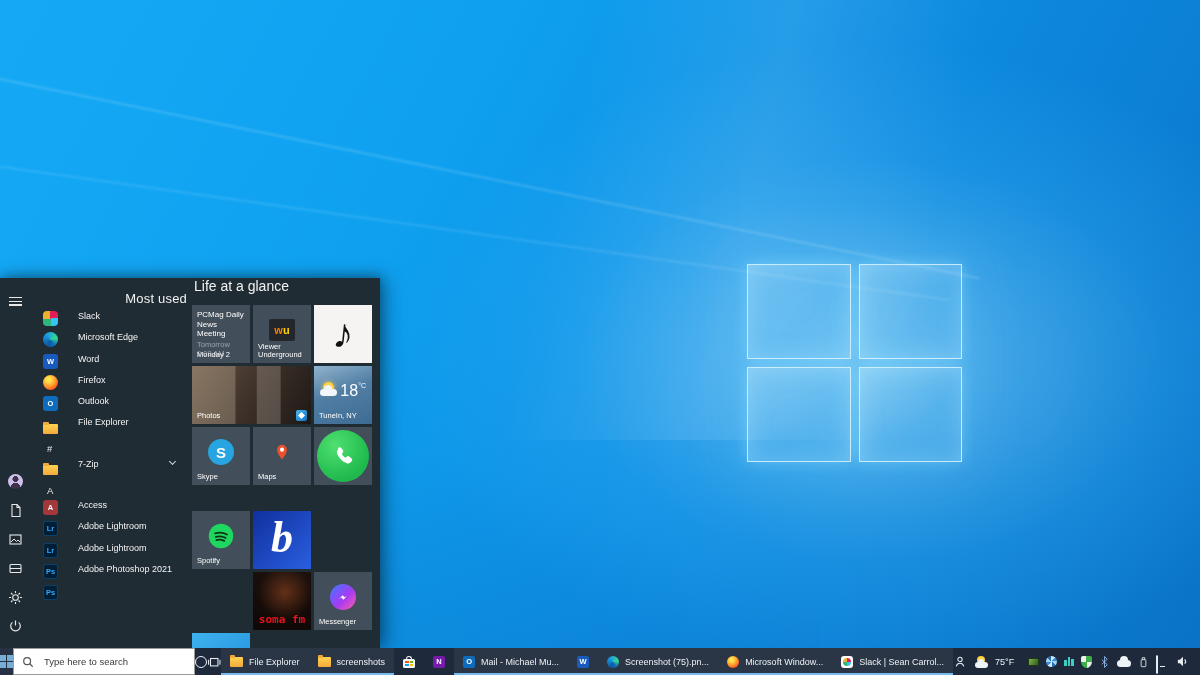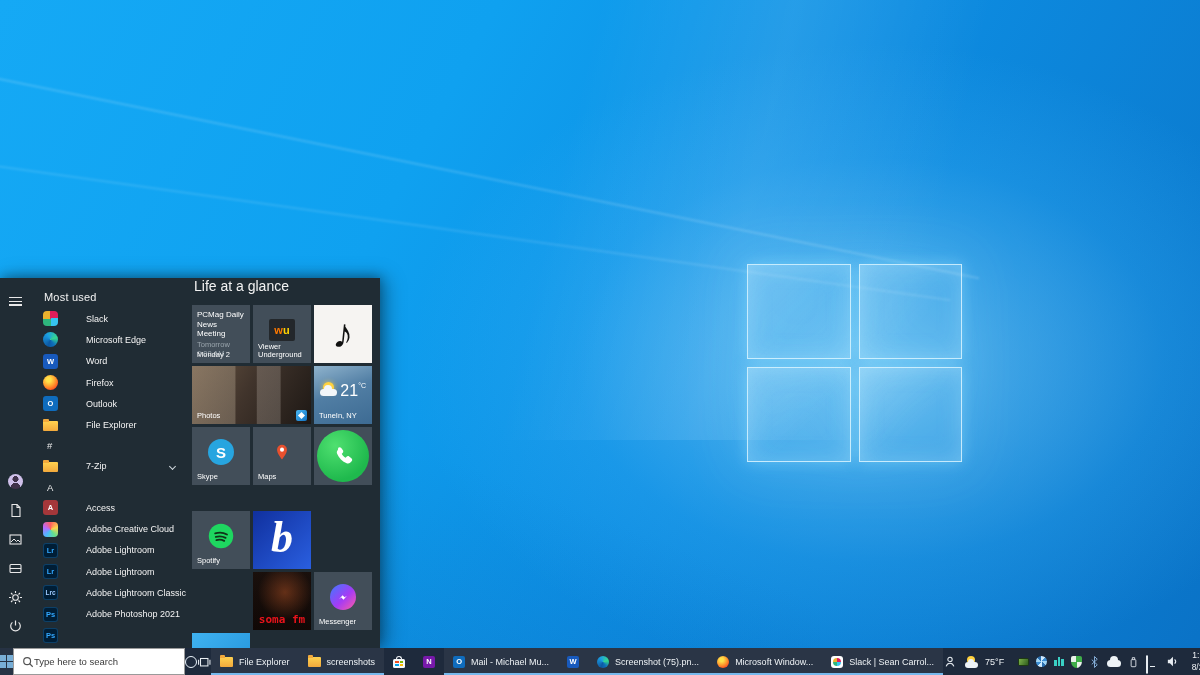--- a/index.html
+++ b/index.html
@@ -28,23 +28,23 @@
   .rail { width:30px; display:flex; flex-direction:column; align-items:center; padding:9px 0 7px; }
   .rail .spacer { flex:1; }
   .rail-btn { width:20px; height:20px; display:flex; align-items:center; justify-content:center; margin:4.5px 0; cursor:pointer; }
   .hamburger { width:13px; height:9px; background:linear-gradient(#e8e8e8 0 1.5px, transparent 1.5px 3.7px, #e8e8e8 3.7px 5.2px, transparent 5.2px 7.4px, #e8e8e8 7.4px 9px); }
   .avatar { width:15px; height:15px; border-radius:50%;
     background: radial-gradient(circle at 50% 34%, #40324a 0 24%, transparent 25%),
                 radial-gradient(circle at 50% 92%, #40324a 0 32%, transparent 33%), #cfc0ea; }
   .rail svg { display:block; }
 
   .app-list { width:157px; padding-top:7px; overflow:hidden; }
-  .list-header { font-size:11px; color:#f2f2f2; margin:6px 0 5px 14px; letter-spacing:.2px; }
+  .list-header { font-size:13px; color:#f2f2f2; margin:6px 0 5px 14px; letter-spacing:.2px;text-align:right; }
   .sec-header { font-size:9.5px; color:#e8e8e8; height:20px; display:flex; align-items:center; padding-left:17px; }
-  .app-row { display:flex; align-items:center; height:21.3px; padding-left:13px; gap:28px; cursor:pointer; }
+  .app-row { display:flex; height:21.3px; padding-left:13px; gap:20px; cursor:pointer; }
   .app-label { font-size:9px; color:#f4f4f4; white-space:nowrap; }
   .chev { width:5px; height:5px; border-right:1.3px solid #cfd8dd; border-bottom:1.3px solid #cfd8dd; transform:rotate(45deg); margin-left:auto; margin-right:12px; }
 
   .ic { width:15px; height:15px; flex:0 0 15px; display:flex; align-items:center; justify-content:center;
         font-size:7.5px; font-weight:bold; border-radius:3px; position:relative; }
   .ic-slack  { border-radius:4px; background:conic-gradient(#e01e5a 0 25%,#36c5f0 0 50%,#2eb67d 0 75%,#ecb22e 0); }
   .ic-edge   { border-radius:50%; background:conic-gradient(from 200deg,#0c59a4,#1b9de2 35%,#35d890 65%,#0e6fba 85%,#0c59a4); }
   .ic-word   { background:#185abd; color:#fff; }
   .ic-firefox{ border-radius:50%; background:radial-gradient(circle at 38% 32%, #ffe14a 0 16%, #ff9b2e 48%, #ff4f1f 78%, #d6310f); }
   .ic-outlook{ background:#0f6cbd; color:#fff; border-radius:3px; }
@@ -111,21 +111,21 @@
   .soma-txt { position:absolute; left:0; right:0; bottom:4px; text-align:center; color:#e8131b; font-weight:bold; font-size:11px; font-family:"DejaVu Sans Mono",monospace; }
   .msgr-c { width:26px; height:26px; border-radius:50%; background:linear-gradient(135deg,#3d7bff,#a53bf5 55%,#ff5ea2); display:flex; align-items:center; justify-content:center; margin-top:-8px; }
   .t-partial { height:58px; background:linear-gradient(135deg,#3fb2f0,#1f8fd8); }
 
   
   .taskbar { position:absolute; left:0; bottom:0; width:1200px; height:27px; background:#1e2a3c;
     display:flex; align-items:stretch; z-index:5; }
   .tb-start { width:27px; display:flex; align-items:center; justify-content:center; cursor:pointer; background:rgba(255,255,255,.04); }
   .win-flag { width:13px; height:13px; display:grid; grid-template-columns:1fr 1fr; grid-template-rows:1fr 1fr; gap:1.5px; }
   .win-flag span { background:#78aed6; }
-  .tb-search { width:204px; background:#fff; display:flex; align-items:center; gap:0; padding-left:8px; border:1px solid #9a9a9a; }
+  .tb-search { width:204px; background:#fff; display:flex; align-items:center; gap:10px; padding-left:8px; border:1px solid #9a9a9a; }
   .tb-search input { border:none; outline:none; font-size:9.5px; color:#3a3a3a; width:150px; font-family:"Liberation Sans",sans-serif; background:transparent; }
   .tb-search input::placeholder { color:#3a3a3a; }
   .tb-iconbtn { width:28px; display:flex; align-items:center; justify-content:center; cursor:pointer; }
   .cortana-circle { width:12px; height:12px; border:1.6px solid #e9f2fa; border-radius:50%; }
   .tb-appbtn { display:flex; align-items:center; gap:6px; padding:0 9px; position:relative; cursor:pointer; }
   .tb-appbtn.open { background:rgba(255,255,255,.055); }
   .tb-appbtn.open::after { content:""; position:absolute; left:0; right:0; bottom:0; height:2px; background:#76b9ed; }
   .tb-label { font-size:9px; color:#eef2f5; white-space:nowrap; }
   .sq { width:12px; height:12px; border-radius:2px; display:flex; align-items:center; justify-content:center; font-size:7.5px; font-weight:bold; color:#fff; }
   .sq-onenote { background:#7719aa; }
@@ -266,34 +266,26 @@
         <span class="chev"></span>
       </div>
 
       <div class="sec-header">A</div>
 
       <div class="app-row">
         <span class="ic ic-access">A</span>
         <span class="app-label">Access</span>
       </div>
       <div class="app-row">
-        <span class="ic ic-cc"></span>
-        <span class="app-label">Adobe Creative Cloud</span>
-      </div>
-      <div class="app-row">
         <span class="ic ic-adobe">Lr</span>
         <span class="app-label">Adobe Lightroom</span>
       </div>
       <div class="app-row">
         <span class="ic ic-adobe">Lr</span>
         <span class="app-label">Adobe Lightroom</span>
-      </div>
-      <div class="app-row">
-        <span class="ic ic-adobe ic-lrc">Lrc</span>
-        <span class="app-label">Adobe Lightroom Classic</span>
       </div>
       <div class="app-row">
         <span class="ic ic-adobe">Ps</span>
         <span class="app-label">Adobe Photoshop 2021</span>
       </div>
       <div class="app-row">
         <span class="ic ic-adobe">Ps</span>
 
       </div>
     </div>
@@ -324,21 +316,21 @@
       </div>
 
       <div class="tile t-photos" style="left:5px;top:88px;">
         <div class="tile-label">Photos</div>
         <div class="photos-badge"></div>
       </div>
 
       <div class="tile t-weather" style="left:127px;top:88px;">
         <span class="wx-sun"></span>
         <span class="wx-cloud"></span>
-        <div class="wx-temp"><span>21</span><span class="wx-unit">°C</span></div>
+        <div class="wx-temp"><span>18</span><span class="wx-unit">°C</span></div>
         <div class="tile-label">TuneIn, NY</div>
       </div>
 
       <div class="tile" style="left:5px;top:149px;">
         <div class="tile-center">
             <span class="badge-circle skype-c">S</span>
           </div>
         <div class="tile-label">Skype</div>
       </div>
 

